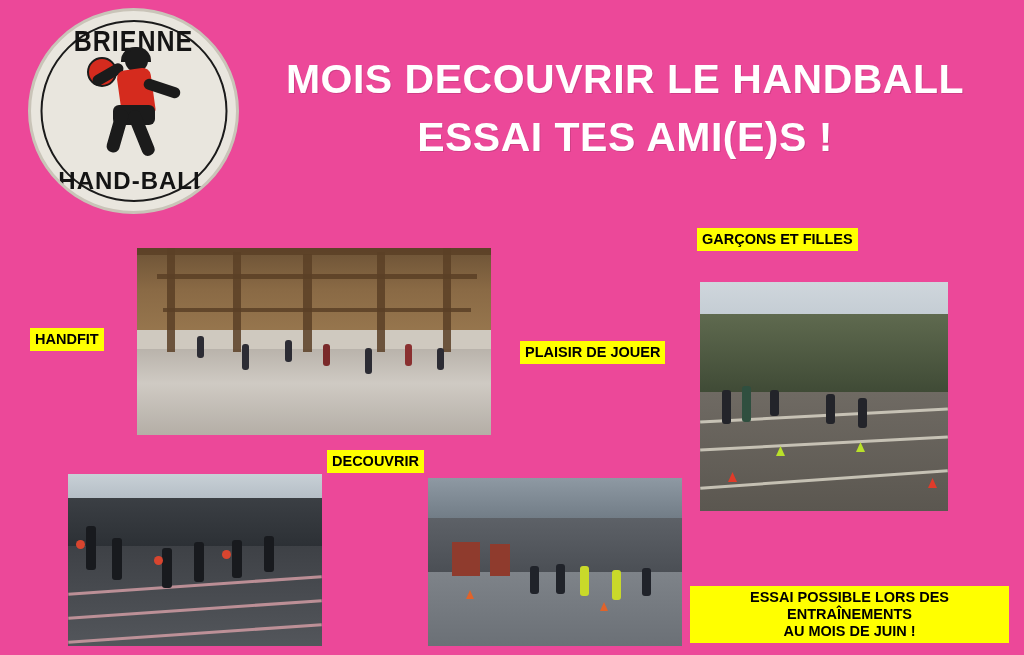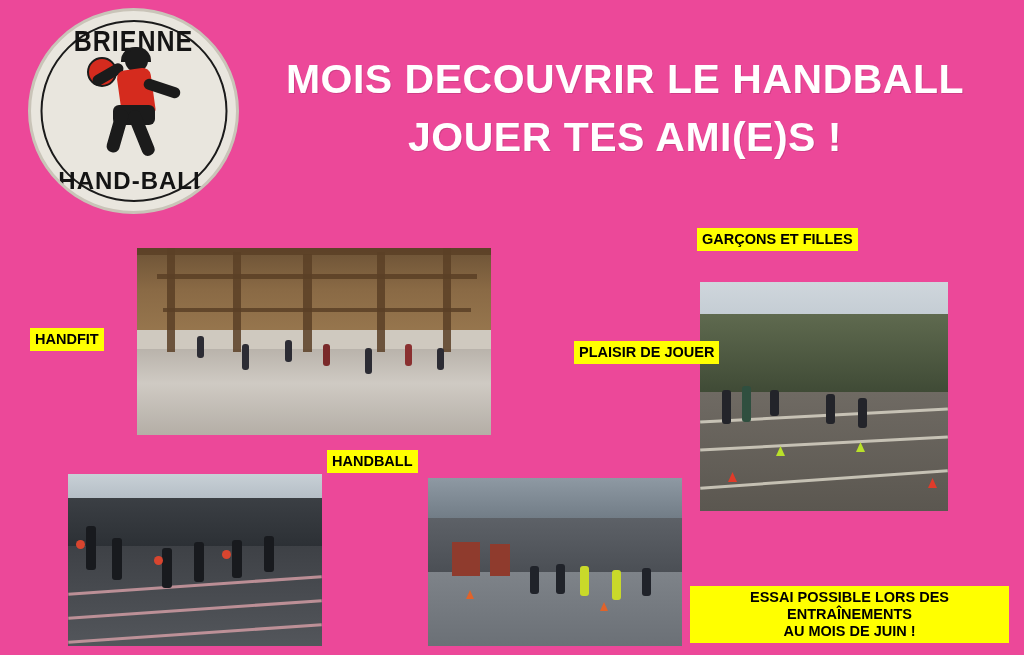--- a/index.html
+++ b/index.html
@@ -251,21 +251,21 @@
     background: #ffff00;
     color: #000000;
     font-weight: bold;
     font-size: 14.5px;
     padding: 3px 5px 3px 5px;
     line-height: 17px;
     white-space: nowrap;
   }
   #label-garcons-filles { left: 697px; top: 228px; text-align: center; }
   #label-handfit { left: 30px; top: 328px; }
-  #label-plaisir { left: 574px; top: 341px; }
+  #label-plaisir { left: 520px; top: 341px; }
   #label-collectif { left: 327px; top: 450px; }
   #label-essai {
     left: 690px; top: 586px; text-align: center; white-space: normal;
     width: 311px; padding: 3px 4px;
   }
 </style>
 </head>
 <body>
 
 <div class="poster">
@@ -282,21 +282,21 @@
       <div class="fig-arm-r"></div>
       <div class="fig-short"></div>
       <div class="fig-leg-l"></div>
       <div class="fig-leg-r"></div>
     </div>
     <div class="logo-text-bottom">HAND-BALL</div>
   </div>
 
   <div class="title">
     <span>MOIS DECOUVRIR LE HANDBALL</span>
-    <span class="line2">JOUER TES AMI(E)S !</span>
+    <span class="line2">ESSAI TES AMI(E)S !</span>
   </div>
 
   <div class="photo" id="photo-gym-wood">
     <div class="wood-sky"></div>
     <div class="wood-wall"></div>
     <div class="wood-floor"></div>
     <div class="wood-beam" style="left:0;top:0;width:100%;height:7px;"></div>
     <div class="wood-beam" style="left:30px;top:0;width:8px;height:104px;"></div>
     <div class="wood-beam" style="left:96px;top:4px;width:8px;height:100px;"></div>
     <div class="wood-beam" style="left:166px;top:6px;width:9px;height:98px;"></div>
@@ -366,20 +366,20 @@
     <div class="gh-cone" style="left:38px;top:112px;"></div>
     <div class="gh-cone" style="left:172px;top:124px;"></div>
   </div>
 
   <div class="label" id="label-garcons-filles">GARÇONS ET FILLES</div>
 
   <div class="label" id="label-handfit">HANDFIT</div>
 
   <div class="label" id="label-plaisir">PLAISIR DE JOUER</div>
 
-  <div class="label" id="label-collectif">HANDBALL</div>
+  <div class="label" id="label-collectif">DECOUVRIR</div>
 
   <div class="label" id="label-essai">
     <span>ESSAI POSSIBLE LORS DES ENTRAÎNEMENTS</span><br>
     <span>AU MOIS DE JUIN !</span>
   </div>
 
 </div>
 
 </body></html>

